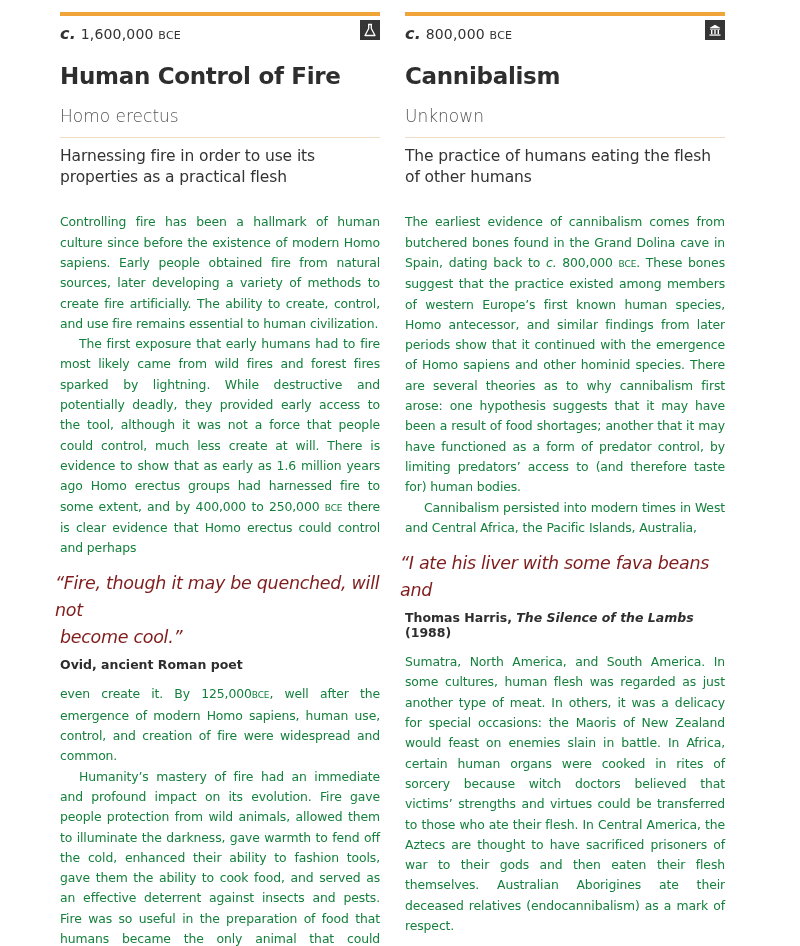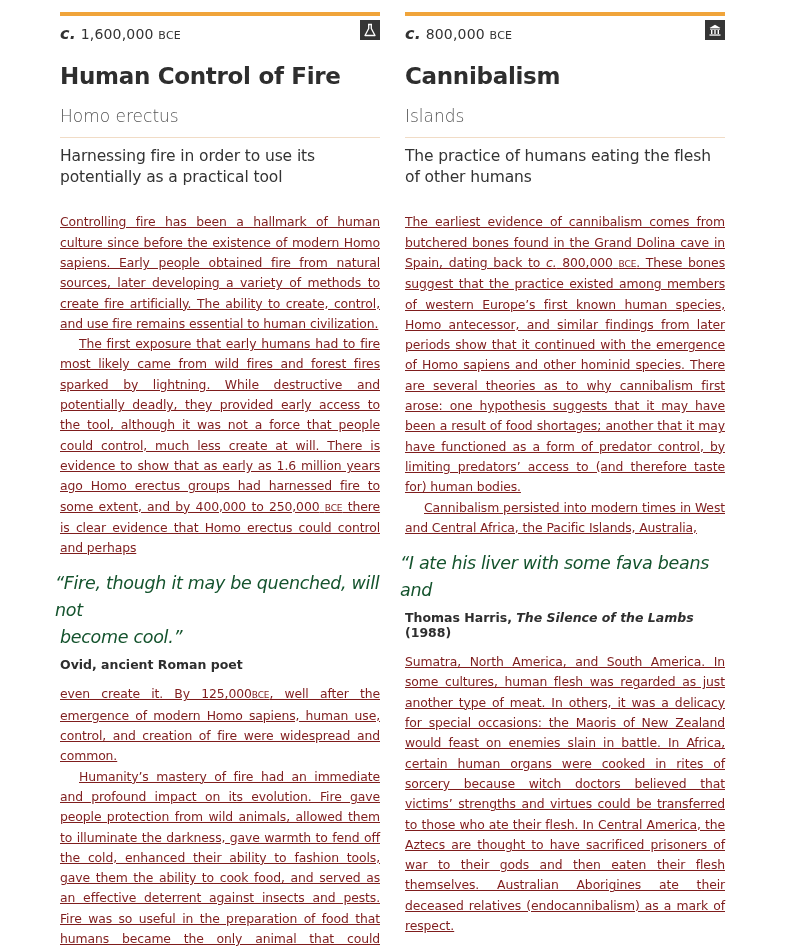--- a/index.html
+++ b/index.html
@@ -12,25 +12,25 @@
   .date-row { position: relative; height: 30px; }
   .date { position: absolute; left: 0; top: 8px; font-size: 14px; color: #333; letter-spacing: 0.2px; }
   .date .circa { font-style: italic; font-weight: bold; font-size: 16px; }
   .date .era { font-size: 11px; }
   .icon-box { position: absolute; right: 0; top: 4px; width: 20px; height: 20px; background: #353535;
               display: flex; align-items: center; justify-content: center; }
   .title { margin-top: 16px; font-size: 23px; font-weight: bold; color: #2e2e2e; line-height: 28px; letter-spacing: -0.3px; }
   .subtitle { font-size: 17px; color: #555; line-height: 22px; font-weight: 300; }
   .divider { height: 1px; background: #f1dcc6; margin-top: 10px; }
   .tagline { margin-top: 8px; font-size: 15.5px; line-height: 21px; color: #333; height: 66px; letter-spacing: -0.1px; }
-  .body { font-size: 12.4px; line-height: 20.3px; color: #7f1d1d; text-align: justify; hyphens: none; letter-spacing: -0.1px; text-decoration: underline; }
+  .body { font-size: 12.4px; line-height: 20.3px; color: #15803d; text-align: justify; hyphens: none; letter-spacing: -0.1px; }
   .body p { margin: 0; }
   .body p.indent { text-indent: 19px; }
   .body .sc { font-size: 9px; }
-  .quote { margin-top: 12px; margin-left: -5px; font-size: 17.5px; line-height: 27px; font-style: italic; color: #14532d; font-weight: 300; letter-spacing: -0.3px; }
+  .quote { margin-top: 12px; margin-left: -5px; font-size: 17.5px; line-height: 27px; font-style: italic; color: #7f1d1d; font-weight: 300; letter-spacing: -0.3px; }
   .quote .q2 { padding-left: 5px; }
   .attrib { margin-top: 6px; font-size: 12.5px; color: #2e2e2e; font-weight: bold; margin-bottom: 12px; }
   .attrib .work { font-style: italic; font-weight: bold; text-align: center; }
   .attrib .year { font-weight: bold; }
 </style>
 </head>
 <body>
 
 <article class="col left">
   <div class="top-rule"></div>
@@ -44,21 +44,21 @@
       <svg width="14" height="14" viewBox="0 0 14 14">
           <path d="M5 1.5h4M5.7 1.5v4L2 12.5h10L8.3 5.5v-4" fill="none" stroke="#fff" stroke-width="1.3" stroke-linejoin="round"></path>
         </svg>
     </div>
   </div>
   <h1 class="title">Human Control of Fire</h1>
   <div class="subtitle">Homo erectus</div>
   <div class="divider"></div>
   <div class="tagline">
     <div>Harnessing fire in order to use its</div>
-    <div>potentially as a practical tool</div>
+    <div>properties as a practical flesh</div>
   </div>
   <div class="body">
     <p>Controlling fire has been a hallmark of human culture since before the existence of modern Homo sapiens. Early people obtained fire from natural sources, later developing a variety of methods to create fire artificially. The ability to create, control, and use fire remains essential to human civilization.</p>
     <p class="indent"><span>The first exposure that early humans had to fire most likely came from wild fires and forest fires sparked by lightning. While destructive and potentially deadly, they provided early access to the tool, although it was not a force that people could control, much less create at will. There is evidence to show that as early as 1.6 million years ago Homo erectus groups had harnessed fire to some extent, and by 400,000 to 250,000</span> <span class="sc">BCE</span><span> there is clear evidence that Homo erectus could control and perhaps</span></p>
   </div>
   <div class="quote">
     <div>“Fire, though it may be quenched, will not</div>
     <div class="q2">become cool.”</div>
   </div>
   <div class="attrib">Ovid, ancient Roman poet</div>
@@ -81,21 +81,21 @@
           <path d="M1.5 5L7 1.8 12.5 5z" fill="#fff"></path>
           <rect x="2" y="5.6" width="10" height="1" fill="#fff"></rect>
           <rect x="3" y="7" width="1.4" height="4" fill="#fff"></rect>
           <rect x="6.3" y="7" width="1.4" height="4" fill="#fff"></rect>
           <rect x="9.6" y="7" width="1.4" height="4" fill="#fff"></rect>
           <rect x="1.5" y="11.4" width="11" height="1.3" fill="#fff"></rect>
         </svg>
     </div>
   </div>
   <h1 class="title">Cannibalism</h1>
-  <div class="subtitle">Islands</div>
+  <div class="subtitle">Unknown</div>
   <div class="divider"></div>
   <div class="tagline">
     <div>The practice of humans eating the flesh</div>
     <div>of other humans</div>
   </div>
   <div class="body">
     <p><span>The earliest evidence of cannibalism comes from butchered bones found in the Grand Dolina cave in Spain, dating back to </span><i>c.</i><span> 800,000</span> <span class="sc">BCE</span><span>. These bones suggest that the practice existed among members of western Europe’s first known human species, Homo antecessor, and similar findings from later periods show that it continued with the emergence of Homo sapiens and other hominid species. There are several theories as to why cannibalism first arose: one hypothesis suggests that it may have been a result of food shortages; another that it may have functioned as a form of predator control, by limiting predators’ access to (and therefore taste for) human bodies.</span></p>
     <p class="indent">Cannibalism persisted into modern times in West and Central Africa, the Pacific Islands, Australia,</p>
   </div>
   <div class="quote">

